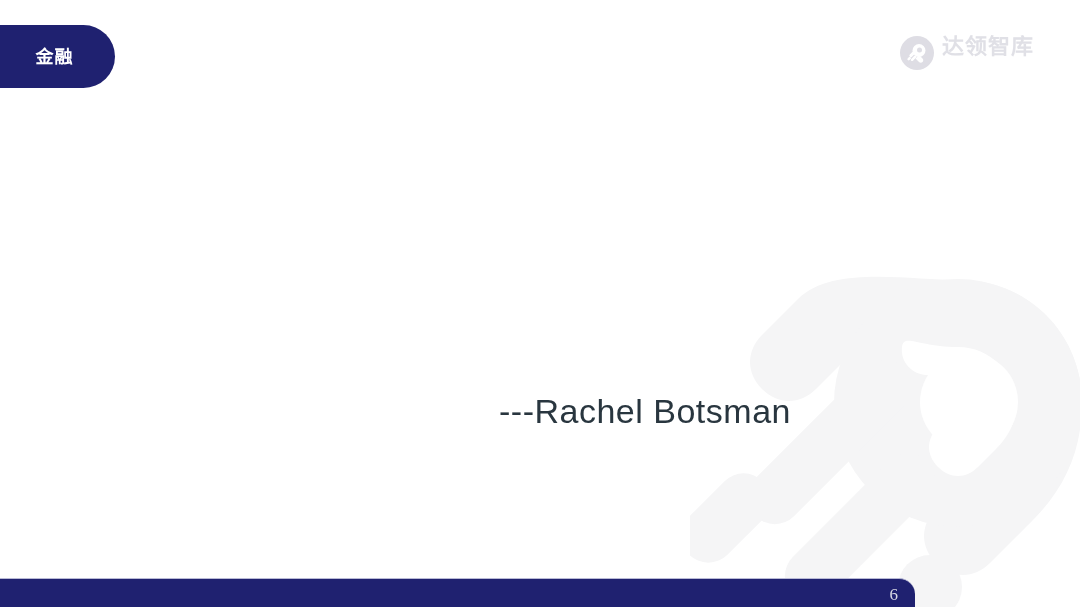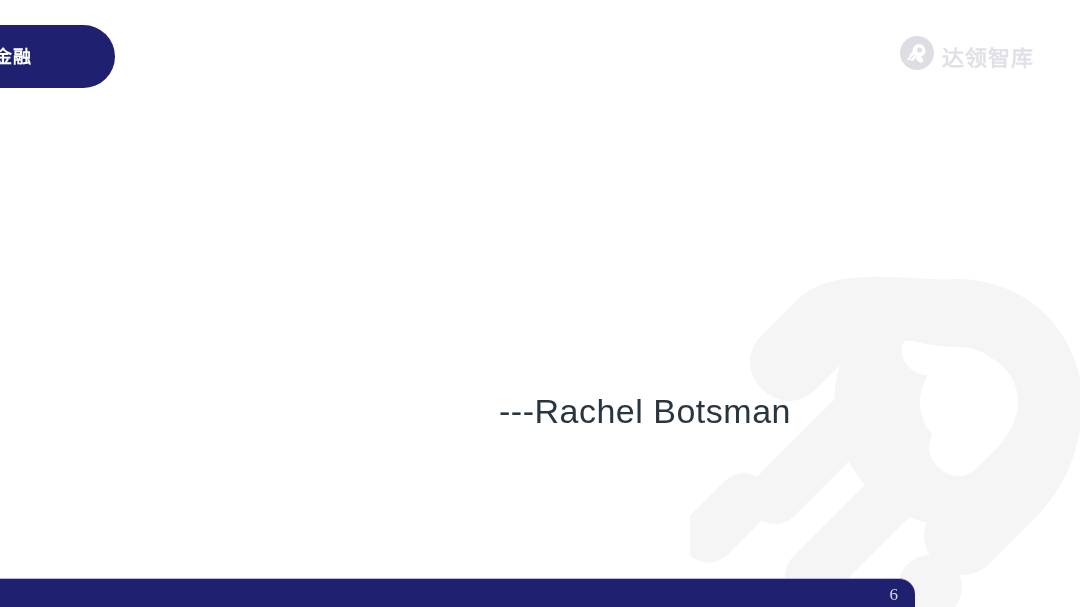--- a/index.html
+++ b/index.html
@@ -39,39 +39,39 @@
   #category-badge {
     position: absolute;
     left: 0;
     top: 25px;
     width: 115px;
     height: 63px;
     background: #1f2170;
     border-radius: 0 34px 34px 0;
     display: flex;
     align-items: center;
-    justify-content: flex-start;
+    justify-content: center;
     z-index: 3;
   }
   #category-badge .badge-text {
     color: #ffffff;
     font-size: 18px;
     font-weight: 700;
     letter-spacing: 1px;
     line-height: 1;
     margin-left: -6px;
   }
 
   
   #brand-logo {
     position: absolute;
     right: 46px;
     top: 36px;
     display: flex;
-    align-items: flex-end;
+    align-items: flex-start;
     gap: 8px;
     z-index: 3;
   }
   #brand-logo .logo-mark {
     width: 34px;
     height: 34px;
     border-radius: 50%;
     background: #dedde4;
     display: flex;
     align-items: center;

